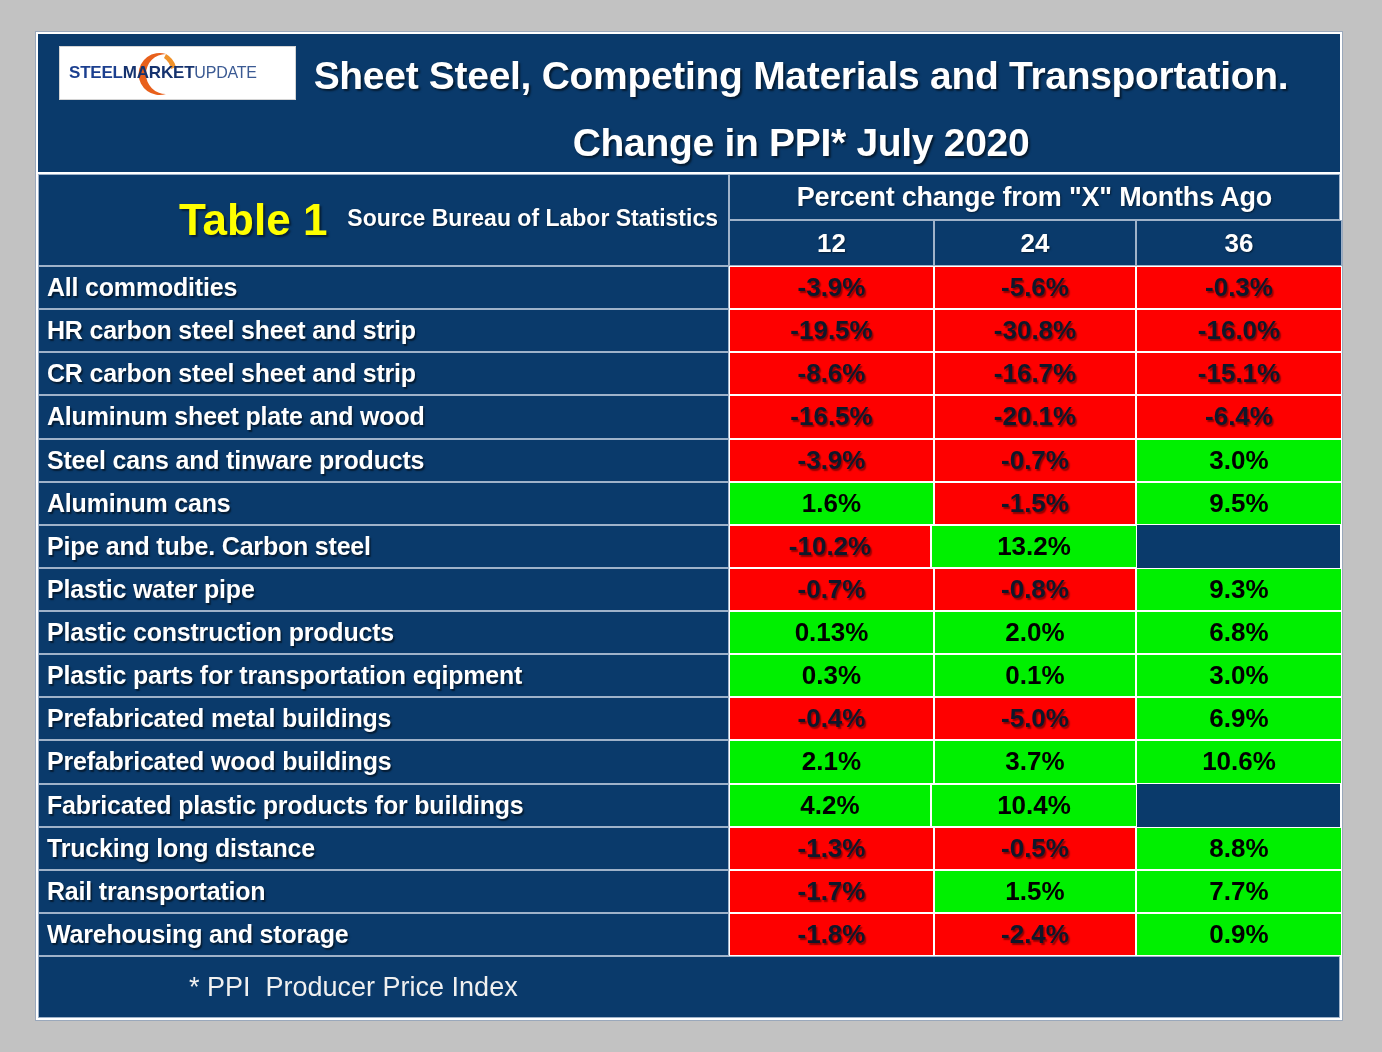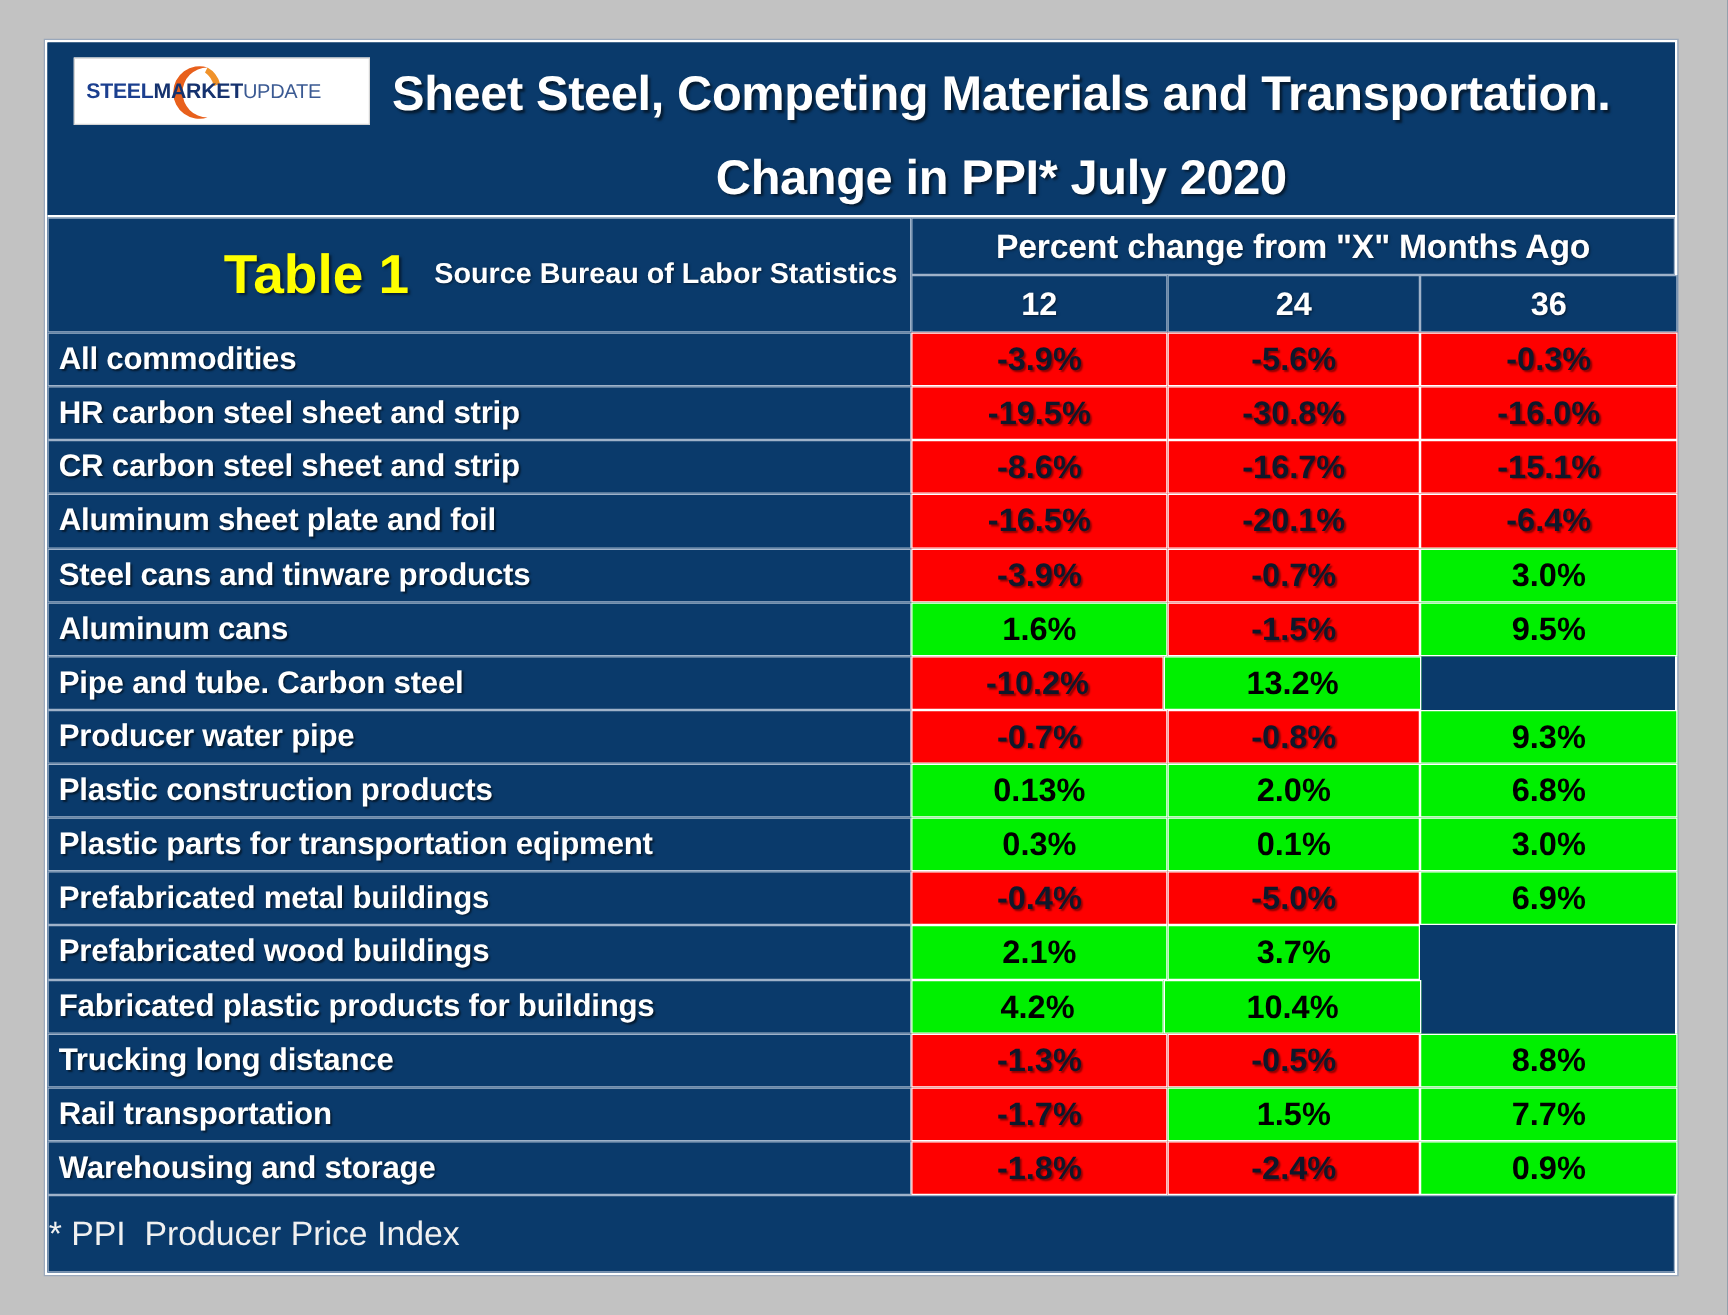--- a/index.html
+++ b/index.html
@@ -148,20 +148,21 @@
   
   #footnote {
     flex: 0 0 auto;
     height: 62px;
     background: #0a3a6b;
     border: 1px solid #9fb2c9;
     color: #f0f0f0;
     font-size: 27px;
     font-weight: normal;
     display: flex; align-items: center;
+    padding-left: 150px;
     white-space: pre;
   }
 </style>
 </head>
 <body>
 
 <div id="frame">
 
   <div id="titlebar">
 
@@ -206,21 +207,21 @@
         <div class="val c24 neg">-30.8%</div>
         <div class="val c36 neg">-16.0%</div>
       </div>
       <div class="row">
         <div class="lbl">CR carbon steel sheet and strip</div>
         <div class="val c12 neg">-8.6%</div>
         <div class="val c24 neg">-16.7%</div>
         <div class="val c36 neg">-15.1%</div>
       </div>
       <div class="row">
-        <div class="lbl">Aluminum sheet plate and foil</div>
+        <div class="lbl">Aluminum sheet plate and wood</div>
         <div class="val c12 neg">-16.5%</div>
         <div class="val c24 neg">-20.1%</div>
         <div class="val c36 neg">-6.4%</div>
       </div>
       <div class="row">
         <div class="lbl">Steel cans and tinware products</div>
         <div class="val c12 neg">-3.9%</div>
         <div class="val c24 neg">-0.7%</div>
         <div class="val c36 pos">3.0%</div>
       </div>
@@ -229,21 +230,21 @@
         <div class="val c12 pos">1.6%</div>
         <div class="val c24 neg">-1.5%</div>
         <div class="val c36 pos">9.5%</div>
       </div>
       <div class="row">
         <div class="lbl">Pipe and tube. Carbon steel</div>
         <div class="val c24 neg">-10.2%</div>
         <div class="val c36 pos">13.2%</div>
       </div>
       <div class="row">
-        <div class="lbl">Producer water pipe</div>
+        <div class="lbl">Plastic water pipe</div>
         <div class="val c12 neg">-0.7%</div>
         <div class="val c24 neg">-0.8%</div>
         <div class="val c36 pos">9.3%</div>
       </div>
       <div class="row">
         <div class="lbl">Plastic construction products</div>
         <div class="val c12 pos">0.13%</div>
         <div class="val c24 pos">2.0%</div>
         <div class="val c36 pos">6.8%</div>
       </div>
@@ -256,20 +257,21 @@
       <div class="row">
         <div class="lbl">Prefabricated metal buildings</div>
         <div class="val c12 neg">-0.4%</div>
         <div class="val c24 neg">-5.0%</div>
         <div class="val c36 pos">6.9%</div>
       </div>
       <div class="row">
         <div class="lbl">Prefabricated wood buildings</div>
         <div class="val c12 pos">2.1%</div>
         <div class="val c24 pos">3.7%</div>
+        <div class="val c36 pos">10.6%</div>
       </div>
       <div class="row">
         <div class="lbl">Fabricated plastic products for buildings</div>
         <div class="val c24 pos">4.2%</div>
         <div class="val c36 pos">10.4%</div>
       </div>
       <div class="row">
         <div class="lbl">Trucking long distance</div>
         <div class="val c12 neg">-1.3%</div>
         <div class="val c24 neg">-0.5%</div>

